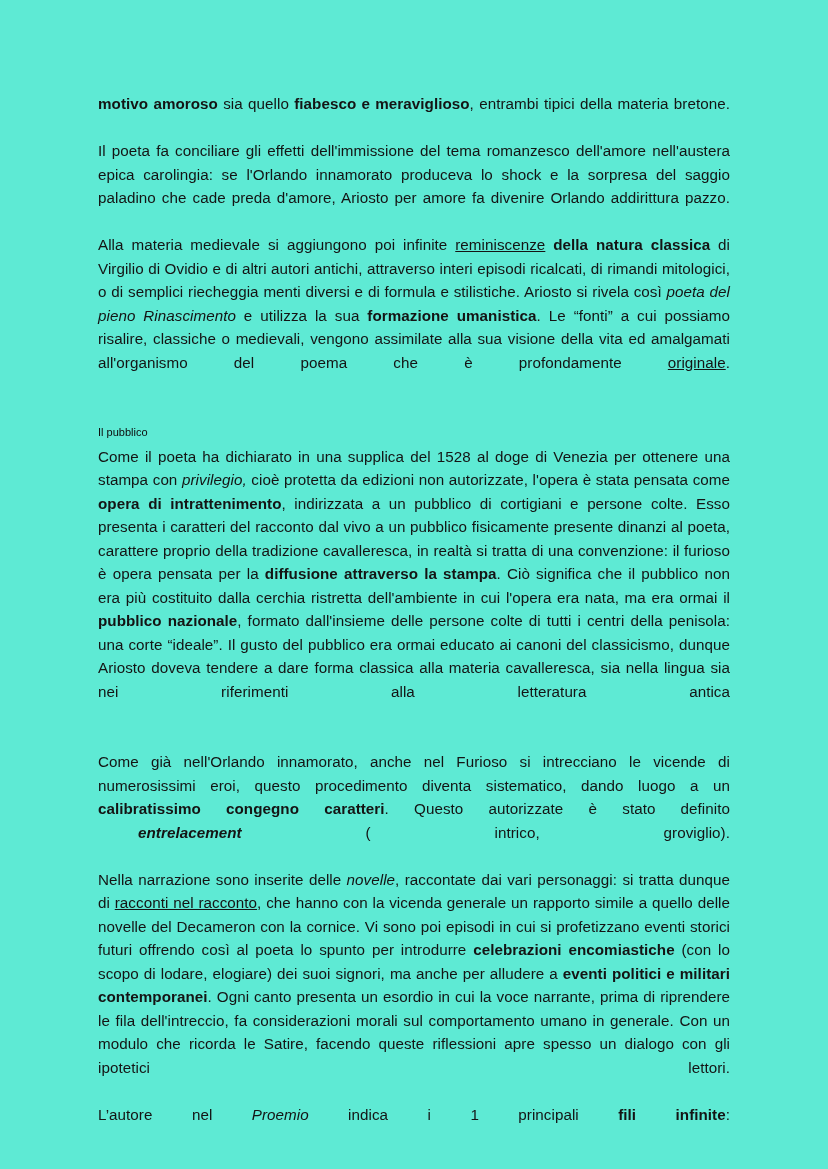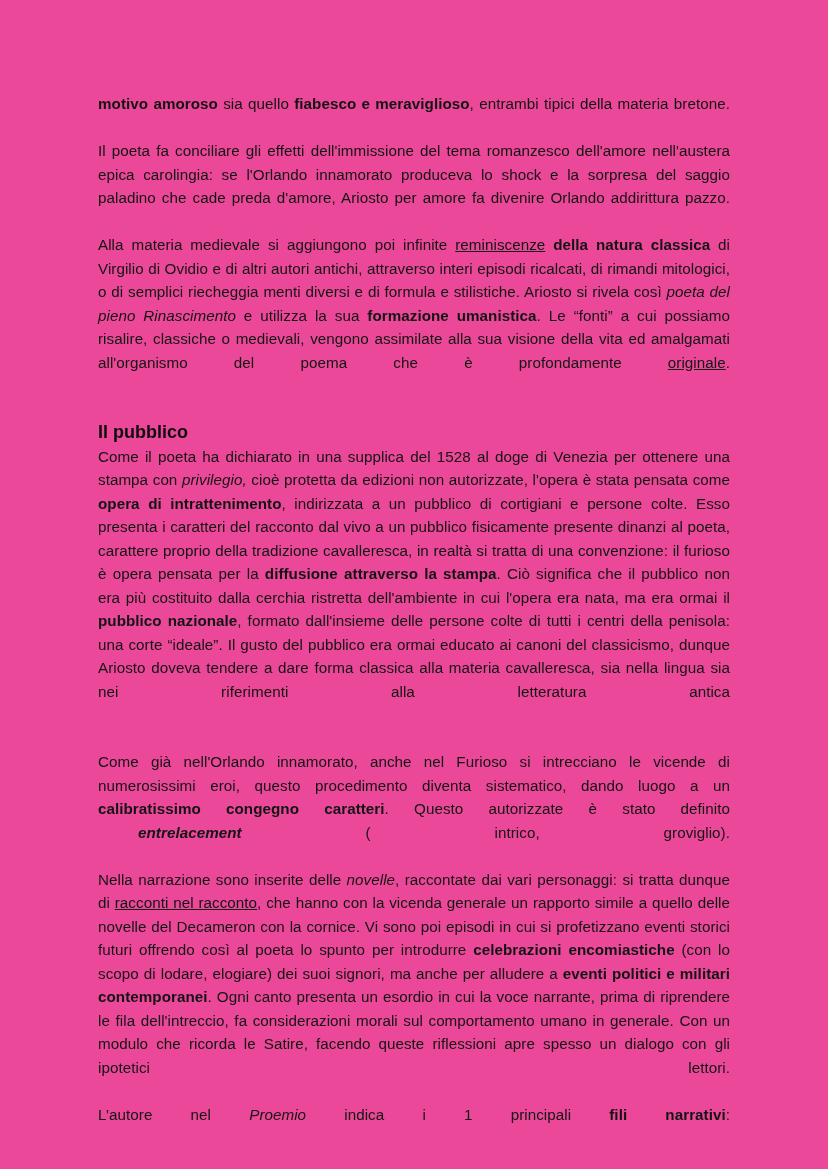--- a/index.html
+++ b/index.html
@@ -13,21 +13,21 @@
     height: 1169px;
     font-family: "Liberation Sans", sans-serif;
     color: #111111;
     -webkit-font-smoothing: antialiased;
   }
 
   #page {
     position: relative;
     width: 828px;
     height: 1169px;
-    background: #ec4899;
+    background: #5eead4;
     box-sizing: border-box;
   }
 
   #text-column {
     position: absolute;
     left: 98px;
     top: 92px;
     width: 632px;
   }
 
@@ -46,23 +46,23 @@
   
   p.para::after {
     content: "";
     display: inline-block;
     width: 100%;
   }
 
   h2.heading {
     margin: 0;
     padding: 0;
-    font-size: 18px;
+    font-size: 11px;
     line-height: 23.5px;
-    font-weight: bold;
+    font-weight: normal;
     text-align: left;
     color: #0d0d0d;
   }
 
   .spacer-block {
     height: 23.5px;
   }
 
   b, strong { font-weight: bold; }
   i, em { font-style: italic; }
@@ -77,15 +77,15 @@
   <div id="text-column">
       <p class="para"><b>motivo amoroso</b><span> sia quello </span><b>fiabesco e meraviglioso</b><span>, entrambi tipici della materia bretone.</span></p>
       <p class="para"><span>Il poeta fa conciliare gli effetti dell'immissione del tema romanzesco dell'amore nell'austera epica carolingia: se l'Orlando innamorato produceva lo shock e la sorpresa del saggio paladino che cade preda d'amore, Ariosto per amore fa divenire Orlando addirittura pazzo.</span></p>
       <p class="para"><span>Alla materia medievale si aggiungono poi infinite </span><span class="bu">reminiscenze</span><b> della natura classica</b><span> di Virgilio di Ovidio e di altri autori antichi, attraverso interi episodi ricalcati, di rimandi mitologici, o di semplici riecheggia menti diversi e di formula e stilistiche. Ariosto si rivela così </span><i>poeta del pieno Rinascimento</i><span> e utilizza la sua </span><b>formazione umanistica</b><span>. Le “fonti” a cui possiamo risalire, classiche o medievali, vengono assimilate alla sua visione della vita ed amalgamati all'organismo del poema che è profondamente </span><u>originale</u><span>.</span></p>
       <div class="spacer-block"></div>
       <h2 class="heading">Il pubblico</h2>
       <p class="para"><span>Come il poeta ha dichiarato in una supplica del 1528 al doge di Venezia per ottenere una stampa con </span><i>privilegio,</i><span> cioè protetta da edizioni non autorizzate, l'opera è stata pensata come </span><b>opera di intrattenimento</b><span>, indirizzata a un pubblico di cortigiani e persone colte. Esso presenta i caratteri del racconto dal vivo a un pubblico fisicamente presente dinanzi al poeta, carattere proprio della tradizione cavalleresca, in realtà si tratta di una convenzione: il furioso è opera pensata per la </span><b>diffusione attraverso la stampa</b><span>. Ciò significa che il pubblico non era più costituito dalla cerchia ristretta dell'ambiente in cui l'opera era nata, ma era ormai il </span><b>pubblico nazionale</b><span>, formato dall'insieme delle persone colte di tutti i centri della penisola: una corte “ideale”. Il gusto del pubblico era ormai educato ai canoni del classicismo, dunque Ariosto doveva tendere a dare forma classica alla materia cavalleresca, sia nella lingua sia nei riferimenti alla letteratura antica</span></p>
       <div class="spacer-block"></div>
       <p class="para"><span>Come già nell'Orlando innamorato, anche nel Furioso si intrecciano le vicende di numerosissimi eroi, questo procedimento diventa sistematico, dando luogo a un </span><b>calibratissimo congegno caratteri</b><span>. Questo autorizzate è stato definito </span><span class="bi">entrelacement</span><span> ( intrico, groviglio).</span></p>
       <p class="para"><span>Nella narrazione sono inserite delle </span><i>novelle</i><span>, raccontate dai vari personaggi: si tratta dunque di </span><u>racconti nel racconto</u><span>, che hanno con la vicenda generale un rapporto simile a quello delle novelle del Decameron con la cornice. Vi sono poi episodi in cui si profetizzano eventi storici futuri offrendo così al poeta lo spunto per introdurre </span><b>celebrazioni encomiastiche</b><span> (con lo scopo di lodare, elogiare) dei suoi signori, ma anche per alludere a </span><b>eventi politici e militari contemporanei</b><span>. Ogni canto presenta un esordio in cui la voce narrante, prima di riprendere le fila dell'intreccio, fa considerazioni morali sul comportamento umano in generale. Con un modulo che ricorda le Satire, facendo queste riflessioni apre spesso un dialogo con gli ipotetici lettori.</span></p>
-      <p class="para"><span>L’autore nel </span><i>Proemio</i><span> indica i 1 principali </span><b>fili narrativi</b><span>:</span></p>
+      <p class="para"><span>L’autore nel </span><i>Proemio</i><span> indica i 1 principali </span><b>fili infinite</b><span>:</span></p>
     </div>
 </div>
 
 </body></html>

